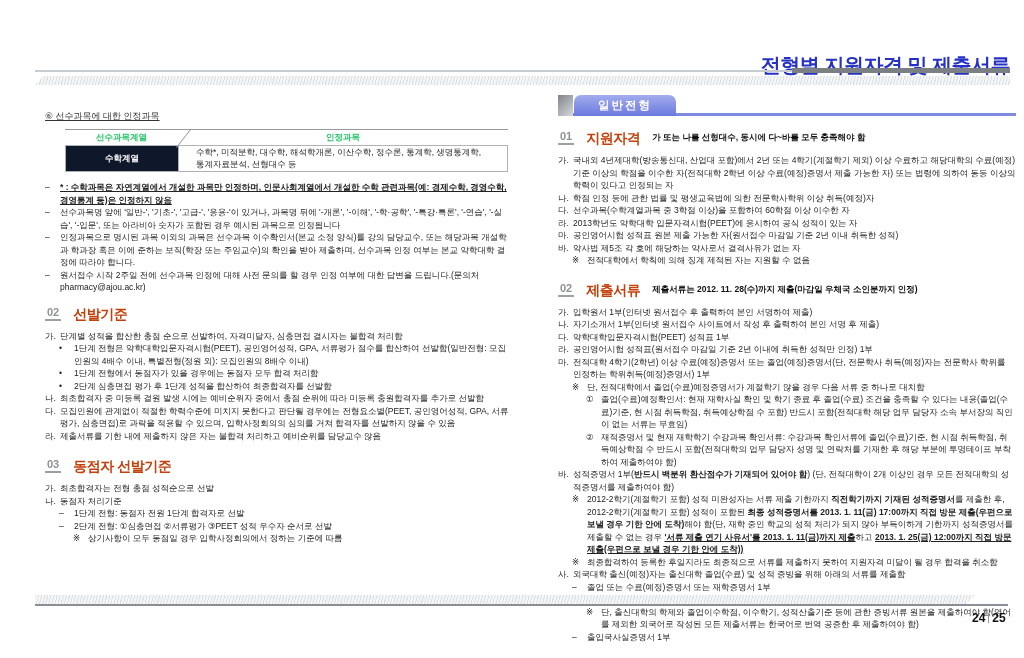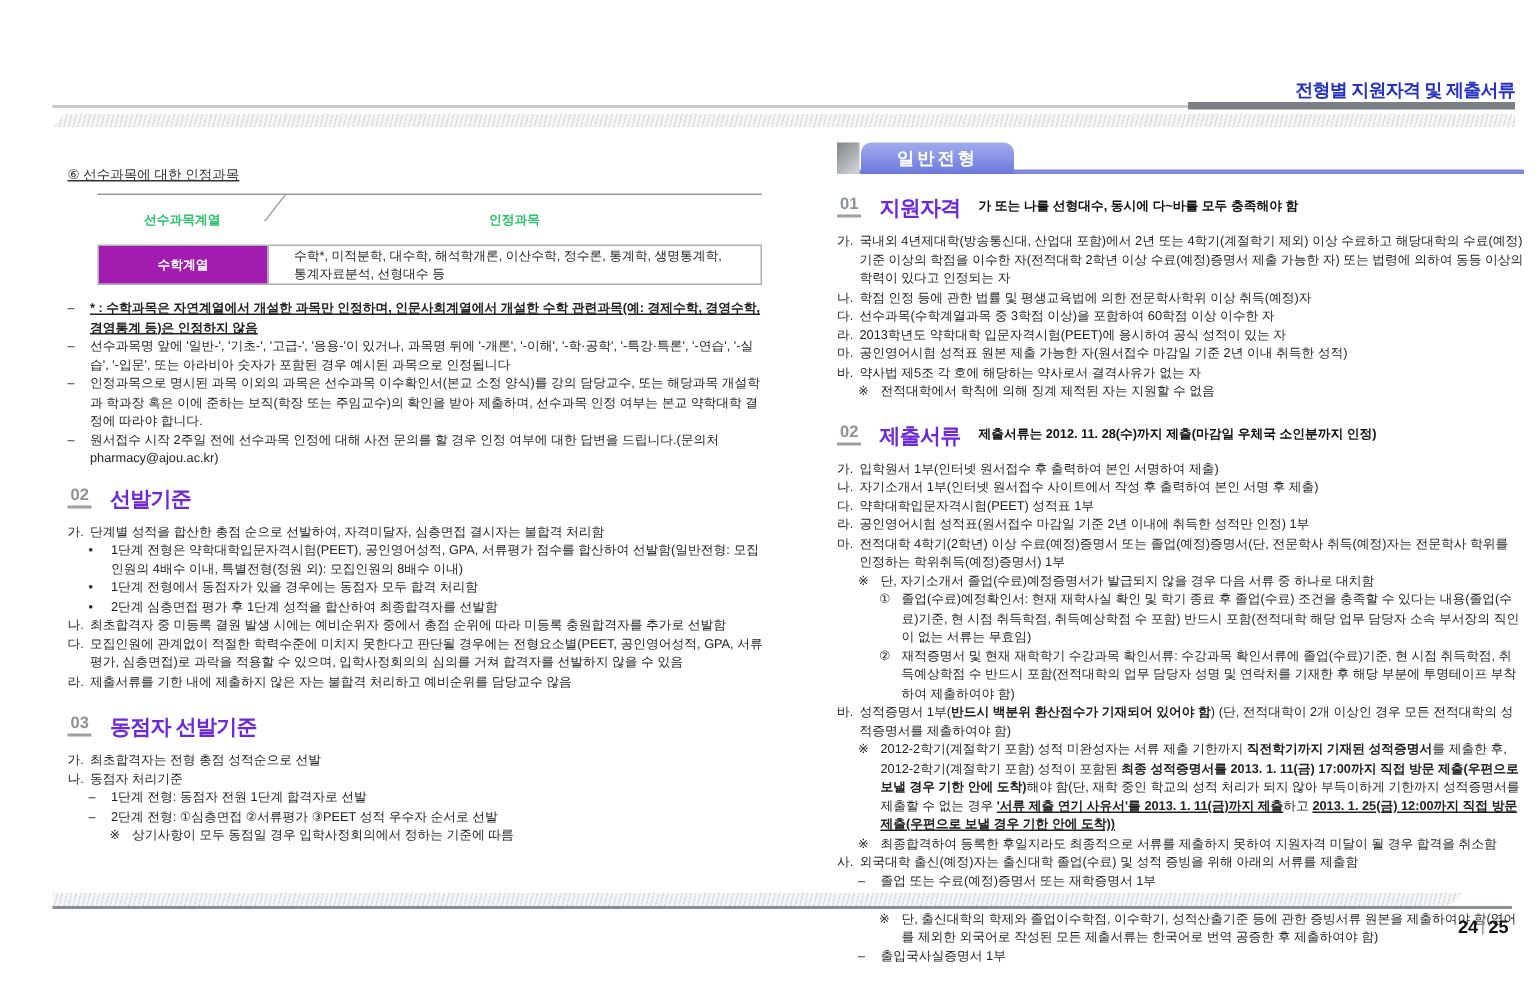--- a/index.html
+++ b/index.html
@@ -4,21 +4,21 @@
 <style>
   * { margin:0; padding:0; box-sizing:border-box; }
   html,body { width:1024px; height:658px; }
   body {
     position:relative; background:#ffffff; overflow:hidden;
     font-family:"Liberation Sans","DejaVu Sans",sans-serif; color:#222;
   }
   .hatch { background:repeating-linear-gradient(105deg,#dce0e3 0,#dce0e3 1px,#f4f6f7 1px,#f4f6f7 3px); }
 
   
-  .hdr-title { position:absolute; top:52px; right:14px; font-size:12px; font-weight:bold;
+  .hdr-title { position:absolute; top:52px; right:14px; font-size:20px; font-weight:bold;
                color:#2531c4; letter-spacing:-0.5px; }
   .hdr-rule  { position:absolute; top:70px; left:35px; right:14px; height:2px; background:#c7ccd0; }
   .hdr-rule-dark { position:absolute; top:68px; right:14px; width:218px; height:5px; background:#7b8085; }
   .hatch-top { position:absolute; top:76px; left:35px; right:14px; height:9px;
                clip-path:polygon(8px 0,100% 0,100% 100%,0 100%); }
 
   
   .hatch-bottom { position:absolute; top:595px; left:35px; width:940px; height:9px;
                   clip-path:polygon(0 0,100% 0,calc(100% - 9px) 100%,0 100%); }
   .ftr-rule { position:absolute; top:604px; left:35px; width:973px; height:2px; background:#8a8f93; }
@@ -26,40 +26,40 @@
               font-size:12px; font-weight:bold; color:#111; }
   .page-num .sep { width:1px; height:10px; background:#999; margin:0 3px; }
 
   
   .col-left  { position:absolute; top:110px; left:45px;  width:466px; }
   .col-right { position:absolute; top:94px; left:558px; width:458px; }
 
   
   .prereq-heading { font-size:9px; color:#333; margin-bottom:6px;text-decoration:underline; }
   .ptable { margin-left:20px; width:443px; font-size:8.5px; }
-  .hrow { display:flex; align-items:center; height:35px; border-top:1px solid #999;
+  .hrow { display:flex; align-items:center; height:17px; border-top:1px solid #999;
           border-bottom:1px solid #b0b4b8; position:relative; }
   .hcell1 { flex:0 0 113px; text-align:center; color:#27c468; font-weight:bold; }
   .hcell2 { flex:1; text-align:center; color:#27c468; font-weight:bold; }
   .diag { position:absolute; left:118px; top:-3px; width:1px; height:23px;
           background:#9aa0a5; transform:rotate(38deg); }
   .drow { display:flex; border:1px solid #aab0b4; border-top:none; height:26px; }
-  .dcell1 { flex:0 0 113px; background:#a21caf; color:#fff; font-weight:bold;
+  .dcell1 { flex:0 0 113px; background:#0f172a; color:#fff; font-weight:bold;
             display:flex; align-items:center; justify-content:center;
             border-right:1px solid #aab0b4; }
   .dcell2 { flex:1; display:flex; align-items:center; padding:0 17px; color:#222; }
 
   .notes { margin-top:9px; }
 
   
   .section { margin-top:13px; }
   .sec-head { display:flex; align-items:center; gap:12px; margin-bottom:9px; }
   .sec-num { font-size:11px; font-weight:bold; color:#8d9296; border-bottom:2px solid #9aa0a5;
              padding:0 2px 1px; line-height:1; }
-  .sec-title { font-size:14px; font-weight:bold; color:#6d28d9; letter-spacing:-0.5px; line-height:1; }
+  .sec-title { font-size:14px; font-weight:bold; color:#c2410c; letter-spacing:-0.5px; line-height:1; }
   .sec-sub { font-size:8.5px; font-weight:bold; color:#111; line-height:1.2; padding-bottom:1px; }
 
   
   .line { display:flex; font-size:8.5px; line-height:12.5px; color:#222; }
   .line .lbl { flex:0 0 15px; }
   .line .txt { flex:1; }
   .ind1 { margin-left:14px; }
   .ind2 { margin-left:28px; }
   .b  { font-weight:bold; }
   .bu { font-weight:bold; text-decoration:underline; }
@@ -246,21 +246,21 @@
     <div class="line">
       <span class="lbl">라.</span>
       <span class="txt">공인영어시험 성적표(원서접수 마감일 기준 2년 이내에 취득한 성적만 인정) 1부</span>
     </div>
     <div class="line">
       <span class="lbl">마.</span>
       <span class="txt">전적대학 4학기(2학년) 이상 수료(예정)증명서 또는 졸업(예정)증명서(단, 전문학사 취득(예정)자는 전문학사 학위를 인정하는 학위취득(예정)증명서) 1부</span>
     </div>
     <div class="line ind1">
       <span class="lbl">※</span>
-      <span class="txt">단, 자기소개서 졸업(수료)예정증명서가 발급되지 않을 경우 다음 서류 중 하나로 대치함</span>
+      <span class="txt">단, 전적대학에서 졸업(수료)예정증명서가 계절학기 않을 경우 다음 서류 중 하나로 대치함</span>
     </div>
     <div class="line ind2">
       <span class="lbl">①</span>
       <span class="txt">졸업(수료)예정확인서: 현재 재학사실 확인 및 학기 종료 후 졸업(수료) 조건을 충족할 수 있다는 내용(졸업(수료)기준, 현 시점 취득학점, 취득예상학점 수 포함) 반드시 포함(전적대학 해당 업무 담당자 소속 부서장의 직인이 없는 서류는 무효임)</span>
     </div>
     <div class="line ind2">
       <span class="lbl">②</span>
       <span class="txt">재적증명서 및 현재 재학학기 수강과목 확인서류: 수강과목 확인서류에 졸업(수료)기준, 현 시점 취득학점, 취득예상학점 수 반드시 포함(전적대학의 업무 담당자 성명 및 연락처를 기재한 후 해당 부분에 투명테이프 부착하여 제출하여야 함)</span>
     </div>
 

